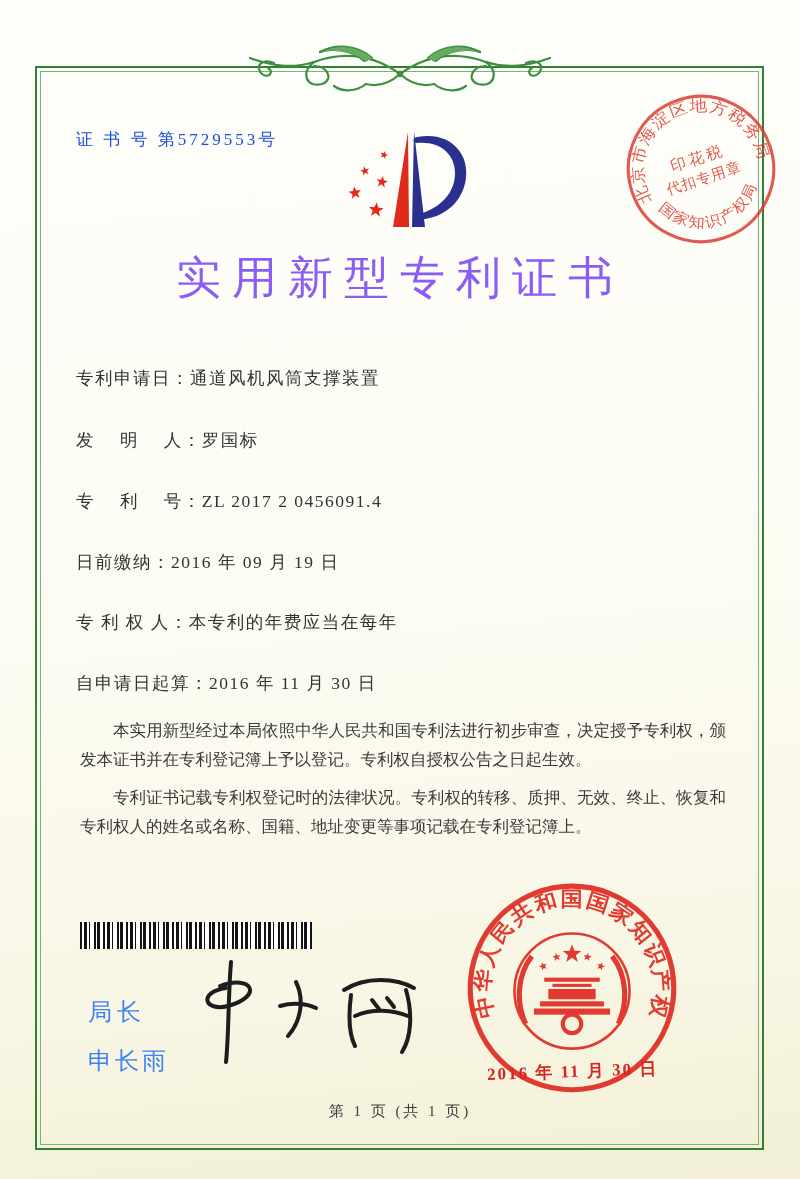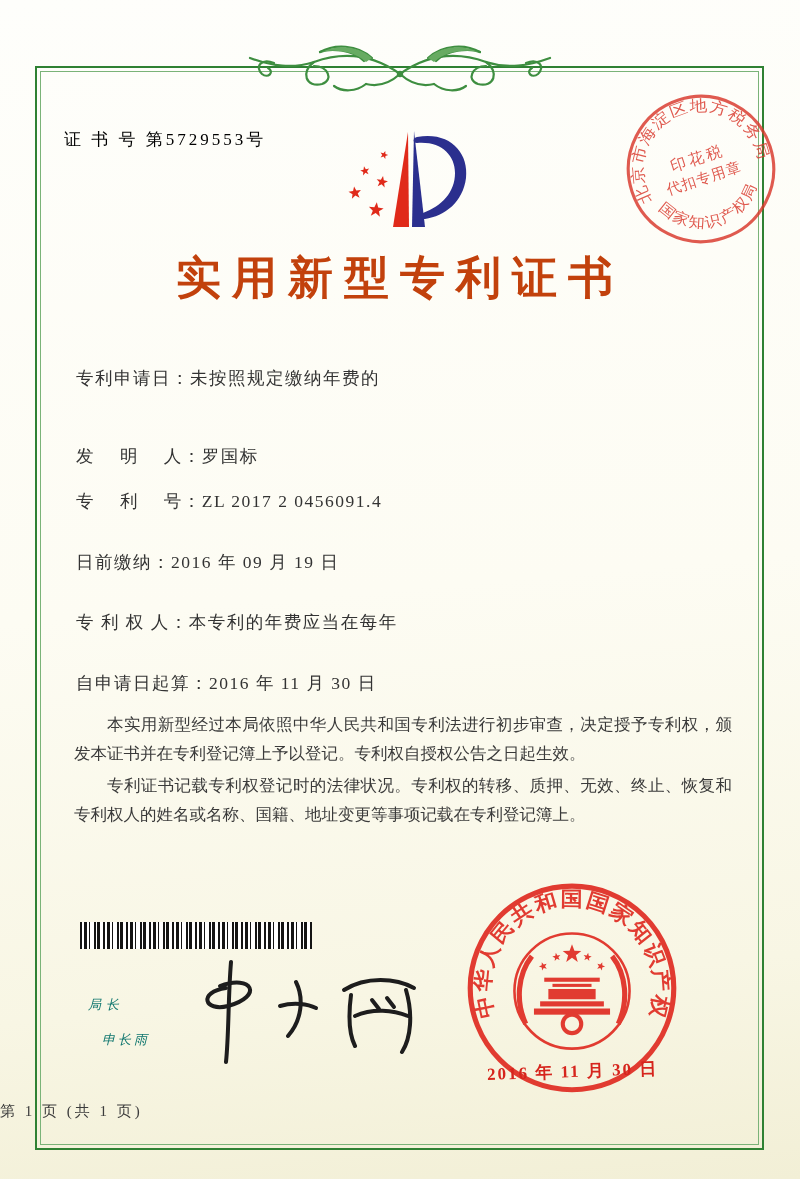--- a/index.html
+++ b/index.html
@@ -12,52 +12,52 @@
   .frame-outer{
     position:absolute;left:35px;top:66px;width:729px;height:1084px;
     border:2px solid #2f8133;box-sizing:border-box;
   }
   .frame-inner{
     position:absolute;left:3px;top:3px;right:3px;bottom:3px;
     border:1px solid #7ab378;
   }
   .ornament{position:absolute;left:238px;top:36px;width:324px;height:72px;}
   .cert-no{
-    position:absolute;left:64px;top:128px;font-size:17px;letter-spacing:3px;color:#000000;
+    position:absolute;left:76px;top:128px;font-size:17px;letter-spacing:3px;color:#1d4ed8;
   }
   .logo{position:absolute;left:308px;top:110px;width:192px;height:128px;}
   .tax-stamp{position:absolute;left:618px;top:86px;width:166px;height:166px;opacity:.82;}
   .cert-title{
     position:absolute;left:0;top:248px;width:100%;text-align:center;
-    font-size:45px;font-weight:700;letter-spacing:11px;color:#c2410c;
+    font-size:45px;font-weight:400;letter-spacing:11px;color:#8b5cf6;
   }
   .field{position:absolute;left:76px;font-size:17.5px;letter-spacing:1.5px;color:#333;white-space:nowrap;}
-  .f0{top:366px}.f1{top:444px}.f2{top:489px}.f3{top:550px}.f4{top:610px}.f5{top:671px}
+  .f0{top:366px}.f1{top:428px}.f2{top:489px}.f3{top:550px}.f4{top:610px}.f5{top:671px}
   .paras{
     position:absolute;left:72px;top:708px;width:662px;
     font-size:16.5px;line-height:1.78;color:#3a3a3a;text-align:justify;
   }
-  .paras p{margin:2px;text-indent:2em;}
+  .paras p{margin:8px;text-indent:2em;}
   .barcode{
     position:absolute;left:80px;top:922px;width:232px;height:27px;
     background:repeating-linear-gradient(90deg,
       #141414 0 2px,#fff 2px 4px,#141414 4px 7px,#fff 7px 9px,
       #141414 9px 10px,#fff 10px 14px,#141414 14px 16px,#fff 16px 17px,
       #141414 17px 20px,#fff 20px 23px);
   }
-  .director-block{position:absolute;left:88px;top:996px;font-size:13px;letter-spacing:5px;color:#0f766e;font-style:italic;}
-  .director-name{margin-top:17px;letter-spacing:3px;margin-left:14px;}
+  .director-block{position:absolute;left:88px;top:996px;font-size:24px;letter-spacing:5px;color:#3b82f6;}
+  .director-name{margin-top:17px;letter-spacing:3px;}
   .signature{position:absolute;left:168px;top:948px;width:280px;height:130px;}
   .office-stamp{position:absolute;left:462px;top:880px;width:220px;height:220px;opacity:.92;}
   .stamp-date{
     position:absolute;left:487px;top:1060px;font-size:17px;font-weight:700;
     color:#d6251d;letter-spacing:2px;transform:rotate(-2deg);white-space:nowrap;
   }
   .page-footer{
-    position:absolute;left:0;top:1102px;width:100%;text-align:left;
+    position:absolute;left:0;top:1102px;width:100%;text-align:center;
     font-size:15px;letter-spacing:3px;color:#3c3c3c;
   }
   svg text{font-family:"Liberation Serif","DejaVu Serif",serif;}
 </style>
 </head>
 <body>
 
 <div class="frame-outer">
   <div class="frame-inner"></div>
 </div>
@@ -109,21 +109,21 @@
     <text font-size="14" letter-spacing="1">
       <textPath href="#taxBot" startOffset="0" textLength="118" lengthAdjust="spacingAndGlyphs">国家知识产权局</textPath>
     </text>
     <text x="80" y="74" font-size="15" text-anchor="middle" letter-spacing="3">印花税</text>
     <text x="80" y="94" font-size="14" text-anchor="middle" letter-spacing="1">代扣专用章</text>
   </g>
 </svg>
 
 <div class="cert-title">实用新型专利证书</div>
 
-<div class="field f0"><span>专利申请日：</span><span>未按照规定缴纳年费的</span></div>
+<div class="field f0"><span>专利申请日：</span><span>通道风机风筒支撑装置</span></div>
 <div class="field f1"><span>发　 明 　人：</span><span>罗国标</span></div>
 <div class="field f2"><span>专　 利 　号：</span><span>ZL 2017 2 0456091.4</span></div>
 <div class="field f3"><span>日前缴纳：</span><span>2016 年 09 月 19 日</span></div>
 <div class="field f4"><span>专 利 权 人：</span><span>本专利的年费应当在每年</span></div>
 <div class="field f5"><span>自申请日起算：</span><span>2016 年 11 月 30 日</span></div>
 
 <div class="paras">
   <p>本实用新型经过本局依照中华人民共和国专利法进行初步审查，决定授予专利权，颁发本证书并在专利登记簿上予以登记。专利权自授权公告之日起生效。</p>
   <p>专利证书记载专利权登记时的法律状况。专利权的转移、质押、无效、终止、恢复和专利权人的姓名或名称、国籍、地址变更等事项记载在专利登记簿上。</p>
 </div>

